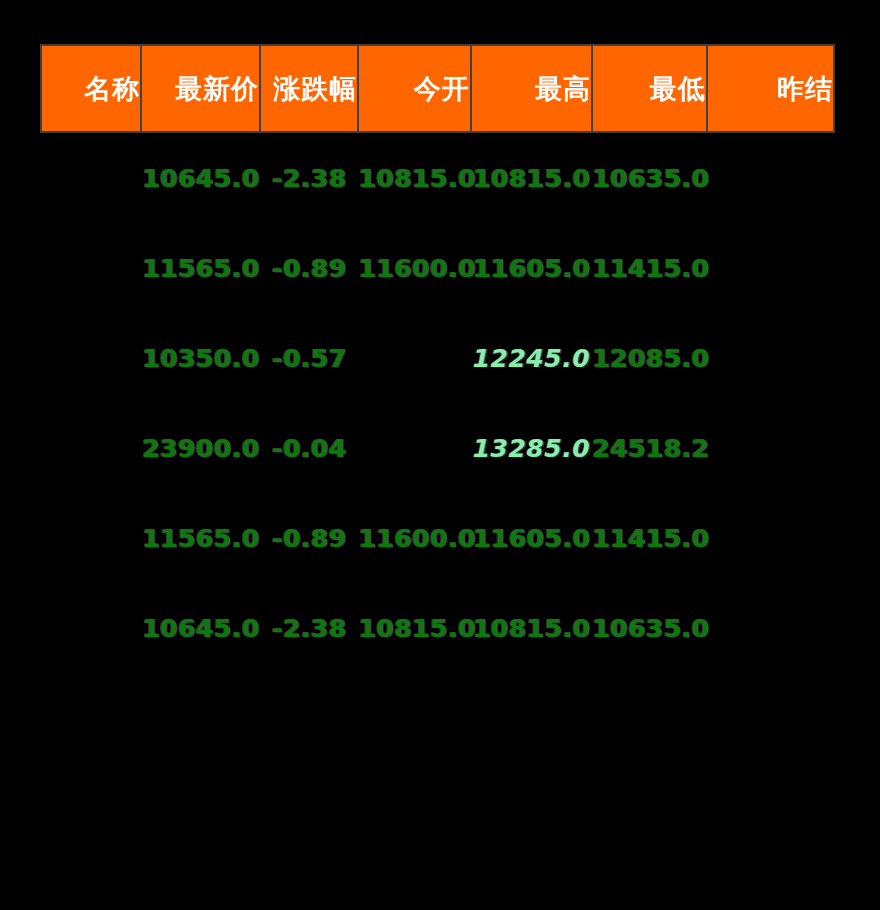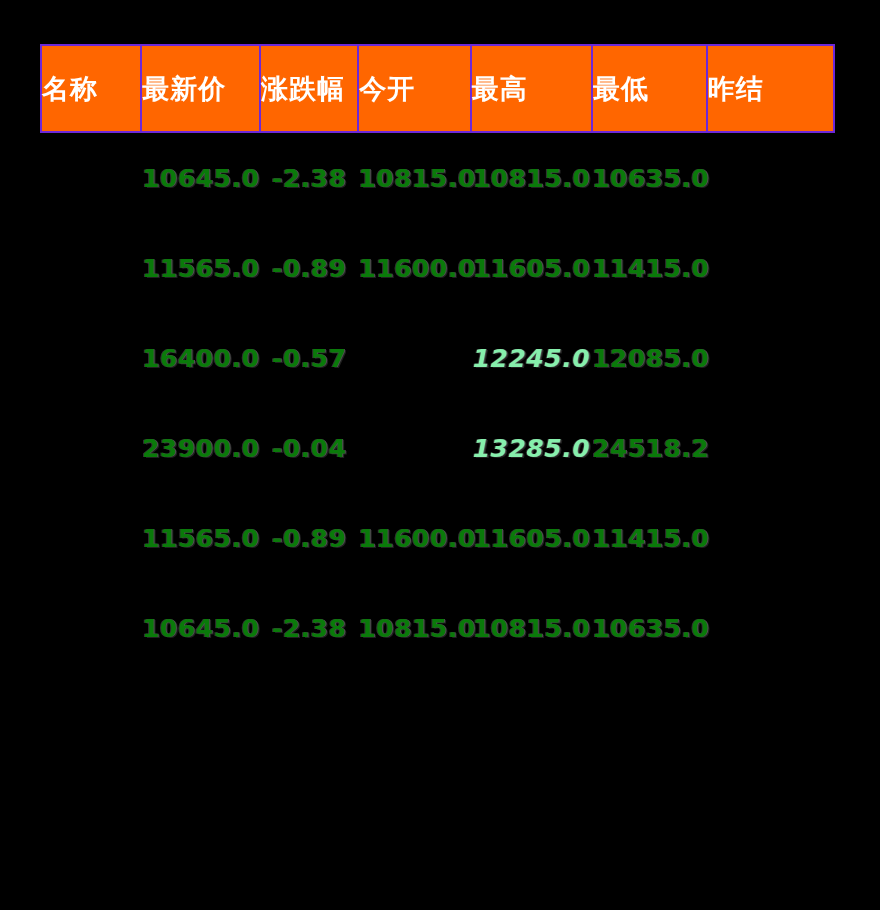--- a/index.html
+++ b/index.html
@@ -20,26 +20,26 @@
     top: 44px;
     width: 795px;
     border-collapse: collapse;
     table-layout: fixed;
   }
 
   
   #quote-table thead th {
     background: #FF6600;
     color: #FFFFFF;
-    border: 2px solid #6d28d9;
+    border: 2px solid #404040;
     height: 85px;
     font-family: "DejaVu Serif", "Liberation Serif", serif;
     font-size: 27px;
     font-weight: bold;
-    text-align: left;
+    text-align: right;
     vertical-align: middle;
     letter-spacing: 1px;
     padding: 0;
   }
 
   
   #quote-table tbody td {
     height: 90px;
     border: none;
     padding: 0;
@@ -112,21 +112,21 @@
         <td><span class="val down"></span></td>
         <td><span class="val down">11565.0</span></td>
         <td><span class="val down">-0.89</span></td>
         <td><span class="val down">11600.0</span></td>
         <td><span class="val down">11605.0</span></td>
         <td><span class="val down">11415.0</span></td>
         <td><span class="val down"></span></td>
       </tr>
       <tr>
         <td><span class="val down"></span></td>
-        <td><span class="val down">16400.0</span></td>
+        <td><span class="val down">10350.0</span></td>
         <td><span class="val down">-0.57</span></td>
         <td><span class="val down"></span></td>
         <td><span class="val up">12245.0</span></td>
         <td><span class="val down">12085.0</span></td>
         <td><span class="val down"></span></td>
       </tr>
       <tr>
         <td><span class="val down"></span></td>
         <td><span class="val down">23900.0</span></td>
         <td><span class="val down">-0.04</span></td>

